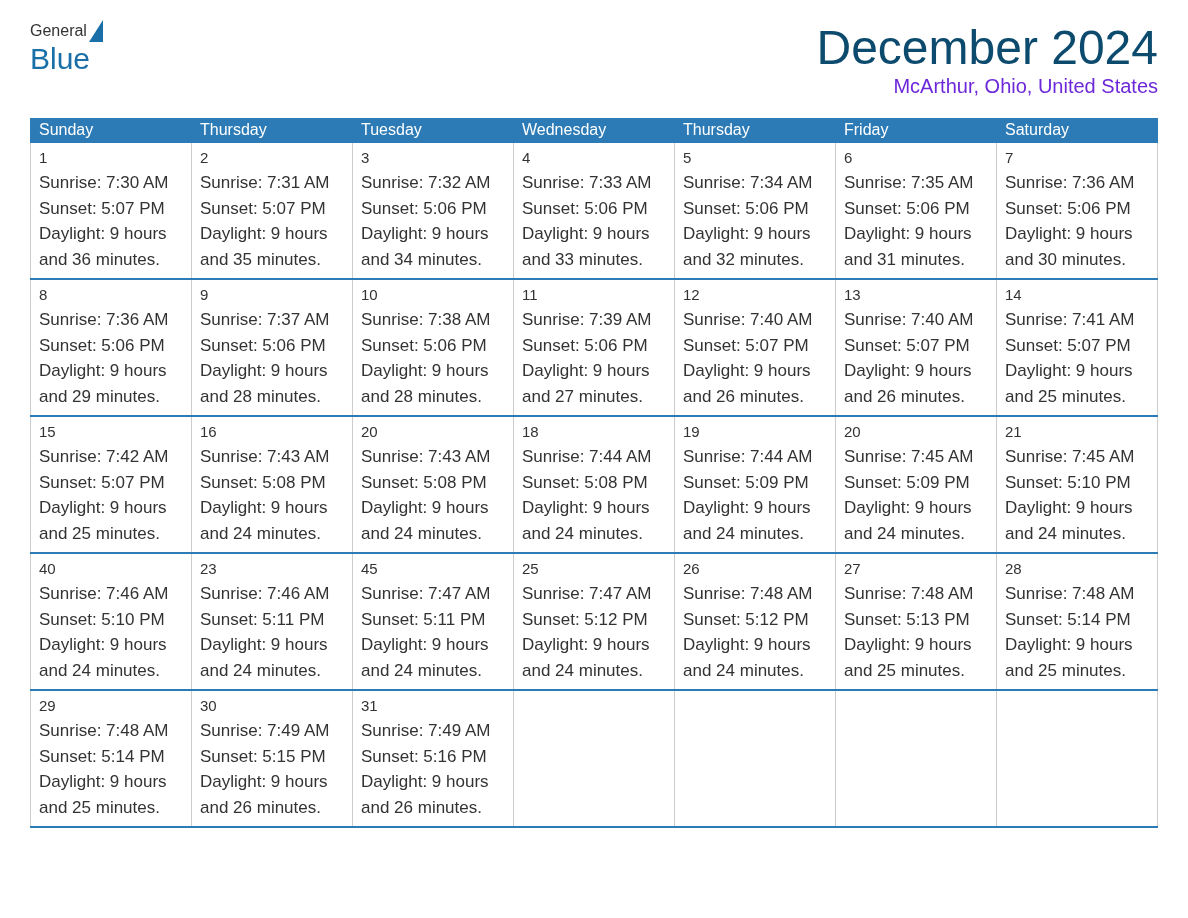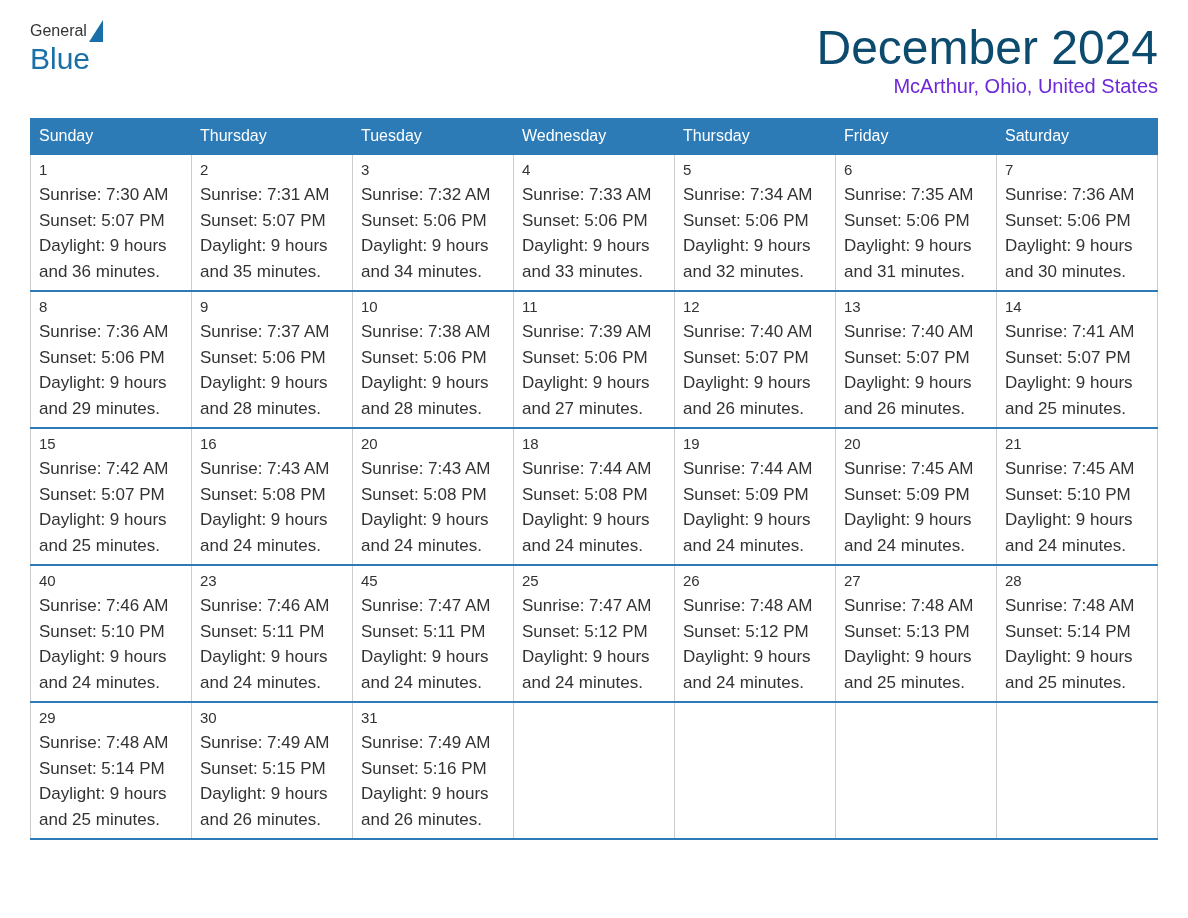--- a/index.html
+++ b/index.html
@@ -50,21 +50,21 @@
       color: #6d28d9;
     }
     .calendar {
       width: 100%;
       border-collapse: collapse;
       border: 1px solid #aaa;
     }
     .calendar th {
       background-color: #2c7bb6;
       color: #fff;
-      padding: 8px 8px;
+      padding: 2px 8px;
       text-align: left;
       font-size: 16px;
       font-weight: normal;
       border: 1px solid #2c7bb6;
     }
     .calendar td {
       border: 1px solid #ccc;
       vertical-align: top;
       padding: 6px 8px;
       width: 14.28%;

